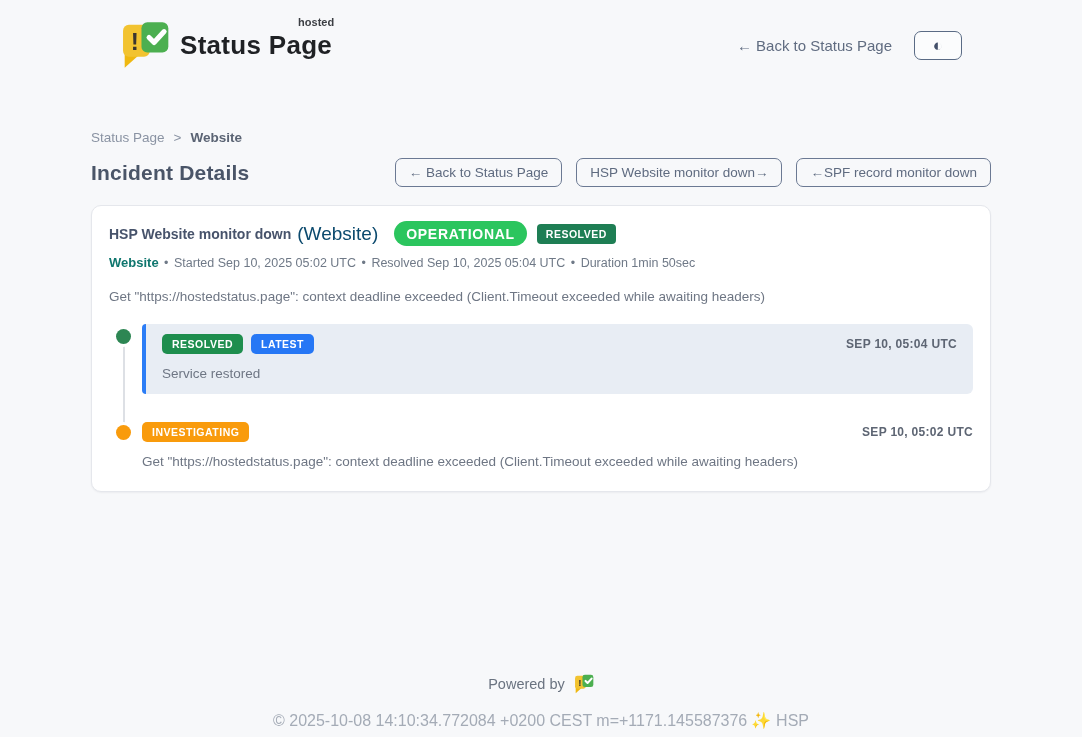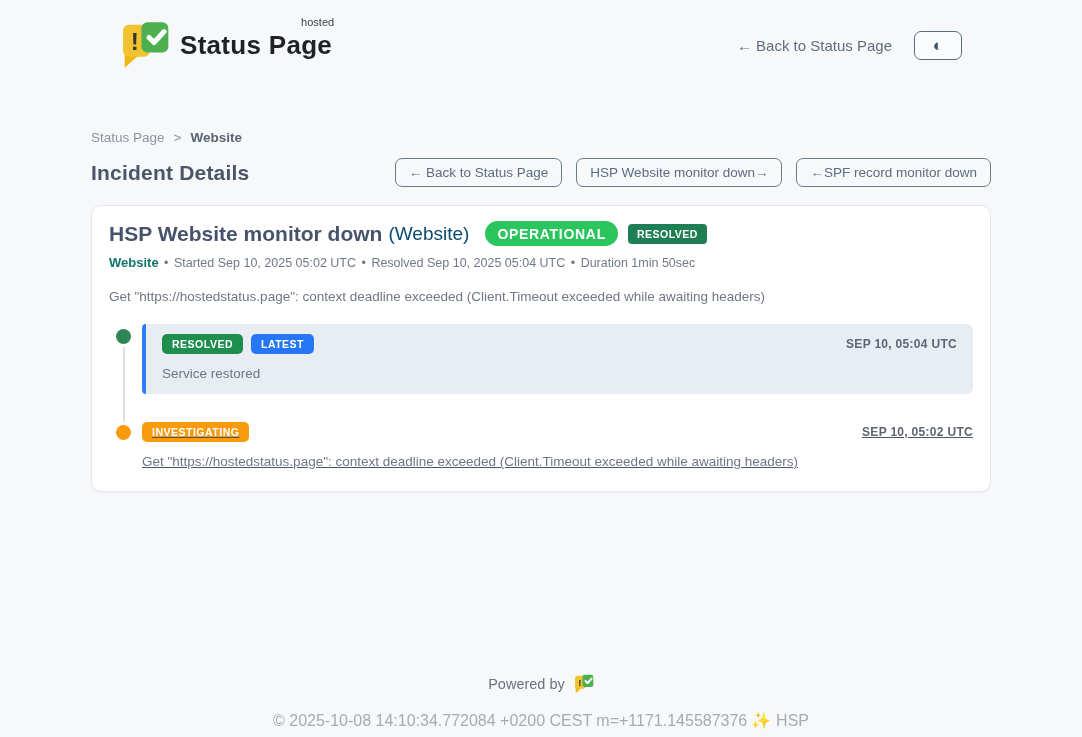--- a/index.html
+++ b/index.html
@@ -13,21 +13,21 @@
 
   
   .header {
     display:flex; align-items:center; justify-content:space-between;
     padding:16px 120px 0 118px; height:74px;
   }
   .logo { display:flex; align-items:flex-start; gap:10px; cursor:pointer; }
   .logo svg { display:block; }
   .brand-wrap { position:relative; padding-top:10px; }
   .brand { font-size:26px; font-weight:700; color:#1f2124; letter-spacing:.3px; }
-  .brand-sup { position:absolute; top:-4px; right:-2px; font-size:11px; font-weight:400; color:#3c3f44; }
+  .brand-sup { position:absolute; top:-4px; right:-2px; font-size:11px; font-weight:700; color:#3c3f44; }
   .header-right { display:flex; align-items:center; gap:22px; }
   .back-link { font-size:15px; color:#606c81; text-decoration:none; cursor:pointer; }
   .theme-toggle {
     width:48px; height:29px; border:1px solid #5a6b85; border-radius:7px;
     background:#fbfcfd; display:flex; align-items:center; justify-content:center;
     font-size:17px; color:#43506a; cursor:pointer; line-height:1;
   }
 
   
   .main { width:900px; margin:56px auto 0; }
@@ -44,21 +44,21 @@
     border:1px solid #6b7993; border-radius:7px; padding:6px 13px; cursor:pointer;
     white-space:nowrap;
   }
 
   
   .card {
     margin-top:18px; background:#fff; border:1px solid #e5e7ec; border-radius:10px;
     padding:15px 17px 22px; box-shadow:0 1px 2px rgba(16,24,40,.05);
   }
   .card-title-row { display:flex; align-items:center; flex-wrap:wrap; }
-  .incident-title { font-size:21px; font-weight:700; color:#47536b; }
+  .incident-title { font-size:14px; font-weight:700; color:#47536b; }
   .incident-scope { font-size:19px; font-weight:400; color:#0c4a6e; margin-left:6px; }
   .badge-operational {
     margin-left:16px; background:#2bc55e; color:#fff; font-size:14px; font-weight:700;
     letter-spacing:.7px; padding:5px 12px 4px; border-radius:999px;
   }
   .badge-resolved-hdr {
     margin-left:10px; background:#1e7e54; color:#fff; font-size:10.5px; font-weight:700;
     letter-spacing:.5px; padding:4px 9px; border-radius:4px;
   }
   .meta { margin-top:9px; font-size:12.5px; color:#6f7987; }
@@ -72,21 +72,21 @@
   .tl-entry { display:flex; }
   .tl-entry + .tl-entry { margin-top:26px; }
   .dot-wrap { flex:0 0 33px; padding-left:7px; padding-top:5px; }
   .dot { width:15px; height:15px; border-radius:50%; box-shadow:0 0 0 3px #fff; position:relative; z-index:1; }
   .dot-green { background:#2d8653; }
   .dot-orange { background:#f99b0c; }
   .tl-box {
     flex:1; background:#e8edf4; border-left:4px solid #2c7df6;
     border-radius:4px 6px 6px 4px; padding:10px 16px 13px;
   }
-  .tl-content { flex:1; padding-top:2px;text-decoration:underline; }
+  .tl-content { flex:1; padding-top:2px; }
   .tl-head { display:flex; justify-content:space-between; align-items:center; }
   .tl-badges { display:flex; gap:8px; }
   .tl-badge {
     color:#fff; font-size:10.5px; font-weight:700; letter-spacing:.5px;
     padding:4px 10px; border-radius:5px;
   }
   .b-res { background:#1e8e4e; }
   .b-latest { background:#2677f5; }
   .b-inv { background:#f99b0c; }
   .tl-time { font-size:12px; font-weight:700; color:#5d6573; letter-spacing:.3px; }

